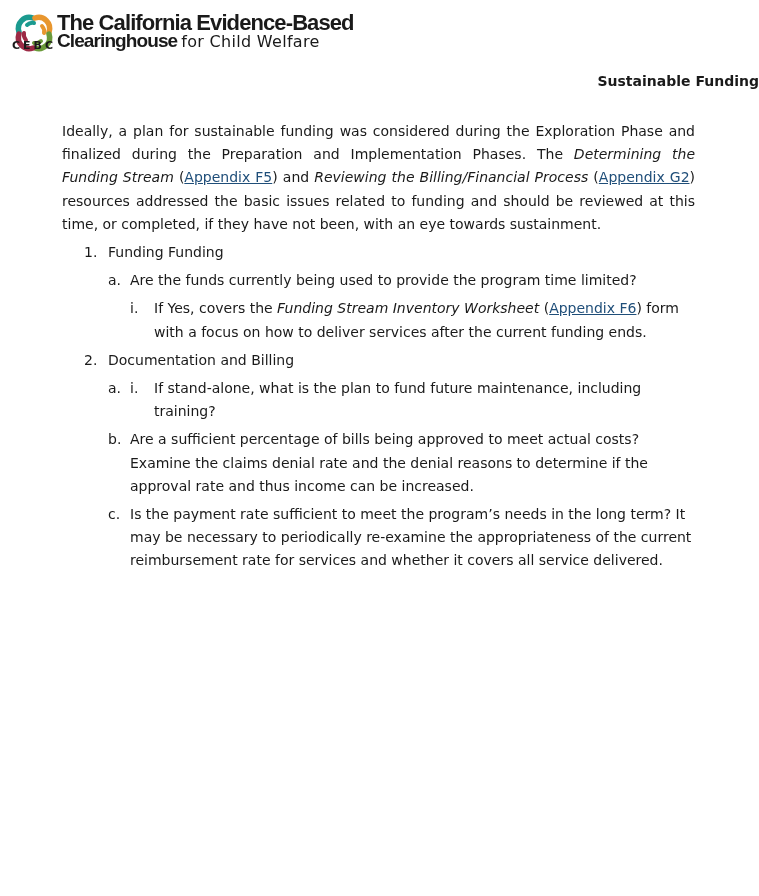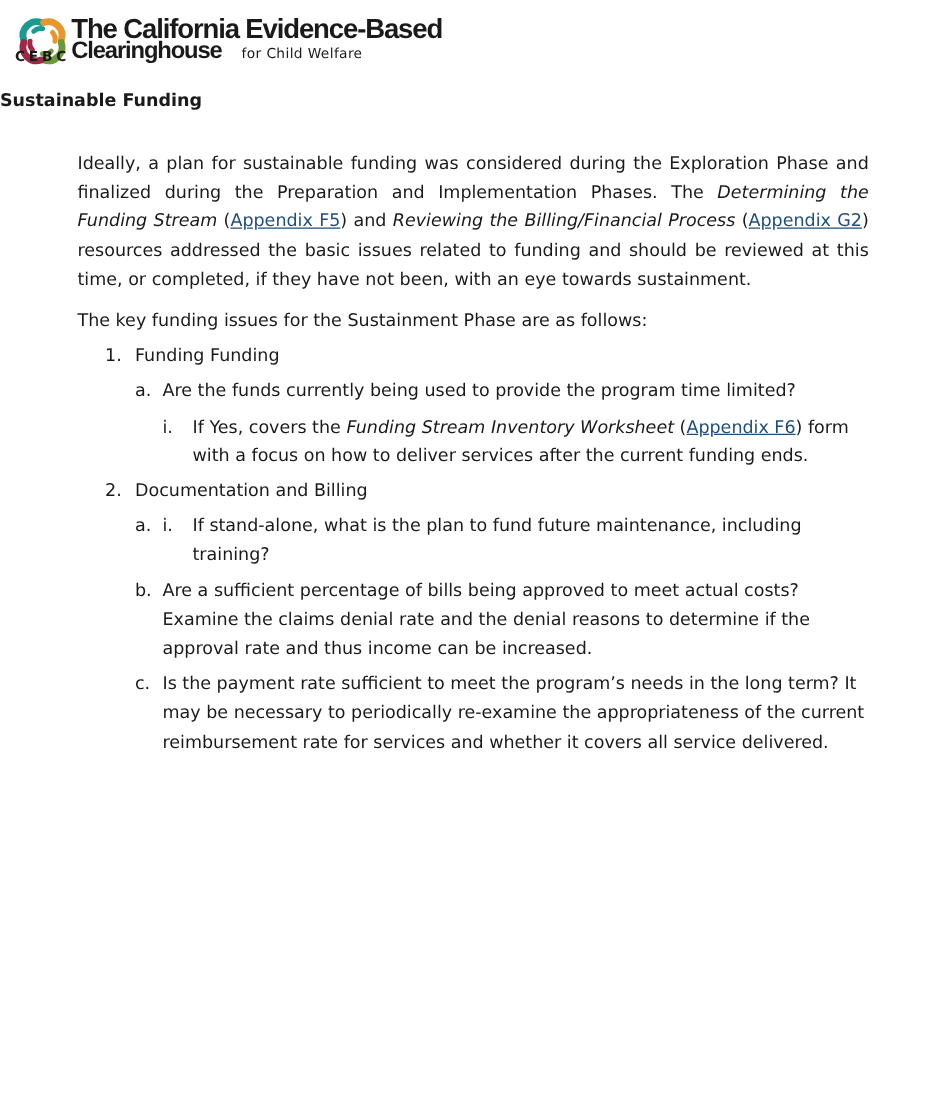--- a/index.html
+++ b/index.html
@@ -50,41 +50,41 @@
     }
     .logo-line2 .big {
       font-family: "Liberation Sans", sans-serif;
       font-weight: bold;
       font-size: 19px;
       letter-spacing: -0.9px;
       color: #1a1a1a;
     }
     .logo-line2 .small {
       font-family: "DejaVu Sans", sans-serif;
-      font-size: 11px;
+      font-size: 16px;
       color: #1a1a1a;
-      margin-left: 16px;
+      margin-left: 4px;
       letter-spacing: 0.3px;
     }
     .logo-abbr {
       position: absolute;
       left: 2px;
       top: 29px;
       font-family: "DejaVu Sans", sans-serif;
       font-weight: bold;
       font-size: 11px;
       letter-spacing: 3px;
       color: #1a1a1a;
     }
     .title {
       position: absolute;
       left: 0;
       width: 759px;
       top: 73px;
-      text-align: left;
+      text-align: right;
       font-family: "DejaVu Sans", sans-serif;
       font-weight: bold;
       font-size: 14px;
       color: #1a1a1a;
     }
     .doc {
       position: absolute;
       left: 62px;
       top: 120px;
       width: 633px;
@@ -142,21 +142,20 @@
     <span class="big">Clearinghouse</span><span class="small">for Child Welfare</span>
   </div>
   <div class="logo-abbr">CEBC</div>
 </div>
 
 <div class="title">Sustainable Funding</div>
 
 <div class="doc">
   <p class="para1"><span>Ideally, a plan for sustainable funding was considered during the Exploration Phase and finalized during the Preparation and Implementation Phases.  The </span><em>Determining the Funding Stream</em><span> (</span><a class="link" href="#">Appendix F5</a><span>) and </span><em>Reviewing the Billing/Financial Process</em><span> (</span><a class="link" href="#">Appendix G2</a><span>) resources addressed the basic issues related to funding and should be reviewed at this time, or completed, if they have not been, with an eye towards sustainment.</span></p>
 
-  <p class="para2">The key funding issues for the Sustainment Phase are as follows:</p>
 
   <div class="list-item lvl1">
     <span class="marker">1.</span>
     <span>Funding Funding</span>
   </div>
   <div class="list-item lvl2">
     <span class="marker">a.</span>
     <span>Are the funds currently being used to provide the program time limited?</span>
   </div>
   <div class="list-item lvl3">

